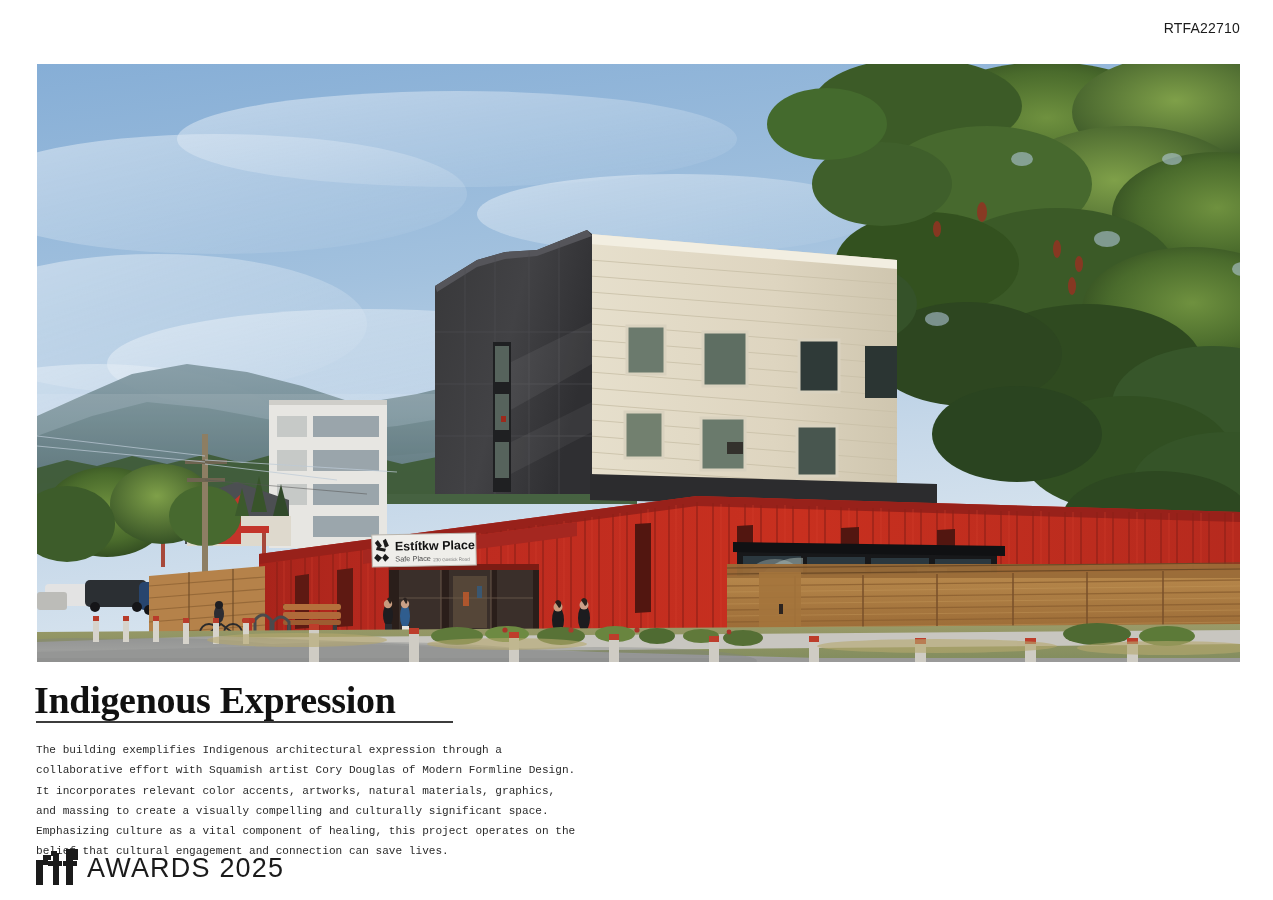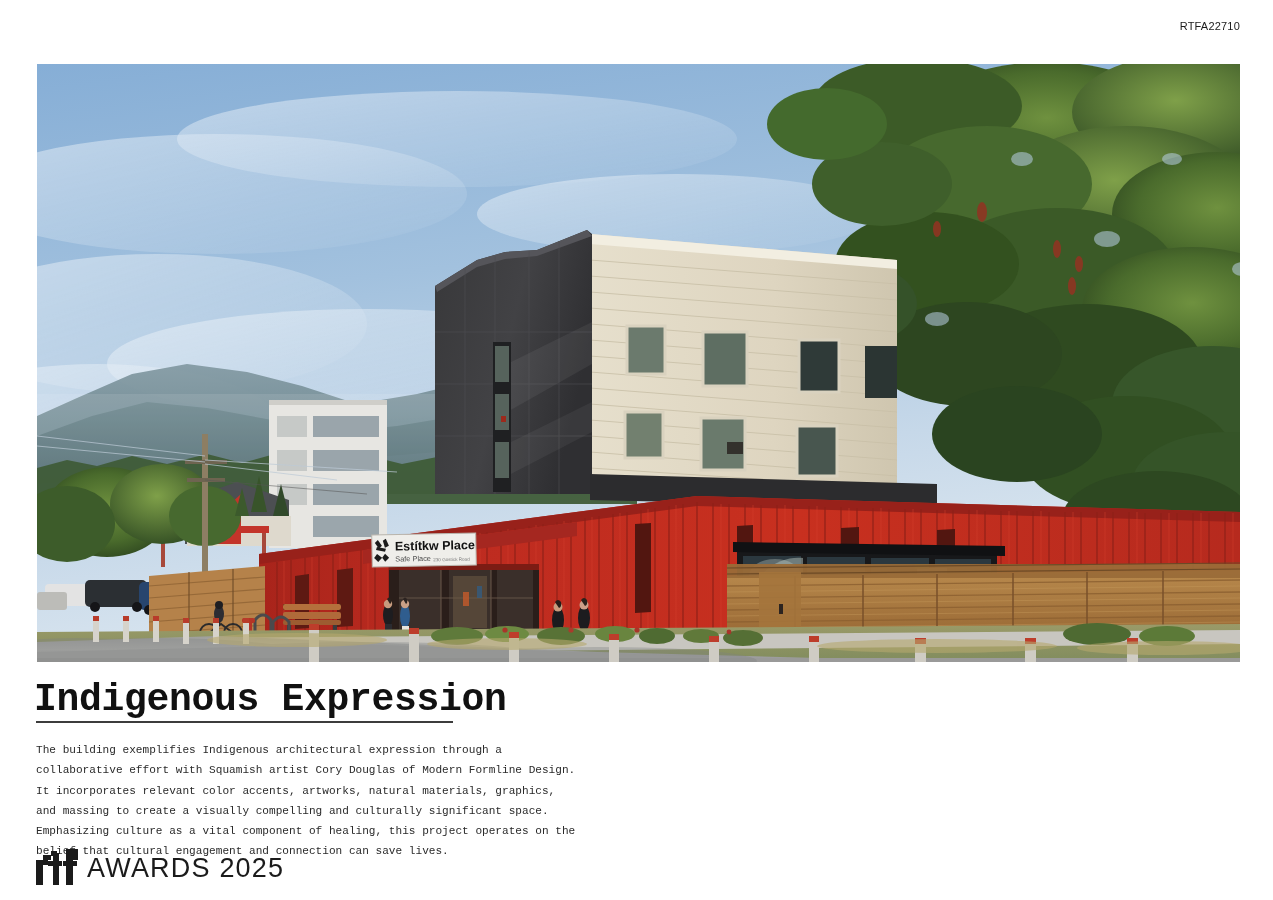--- a/index.html
+++ b/index.html
@@ -13,21 +13,21 @@
     position: relative;
     font-family: "Liberation Sans", sans-serif;
     overflow: hidden;
   }
 
   
   #ref-code {
     position: absolute;
     top: 20px;
     right: 33px;
-    font-size: 11px;
+    font-size: 14px;
     color: #1b1b1b;
     letter-spacing: .2px;
     font-family: "Liberation Sans", sans-serif;
   }
 
   
   #photo {
     position: absolute;
     left: 37px;
     top: 64px;
@@ -40,21 +40,21 @@
 
   
   #project-title {
     position: absolute;
     left: 34px;
     top: 678px;
     font-size: 38px;
     font-weight: bold;
     color: #111111;
     letter-spacing: -0.3px;
-    font-family: Liberation Mono, monospace;
+    font-family: Liberation Serif, serif;
     white-space: nowrap;
   }
   #title-rule {
     position: absolute;
     left: 36px;
     top: 721px;
     width: 417px;
     height: 2px;
     background: #3c3c3c;
   }

